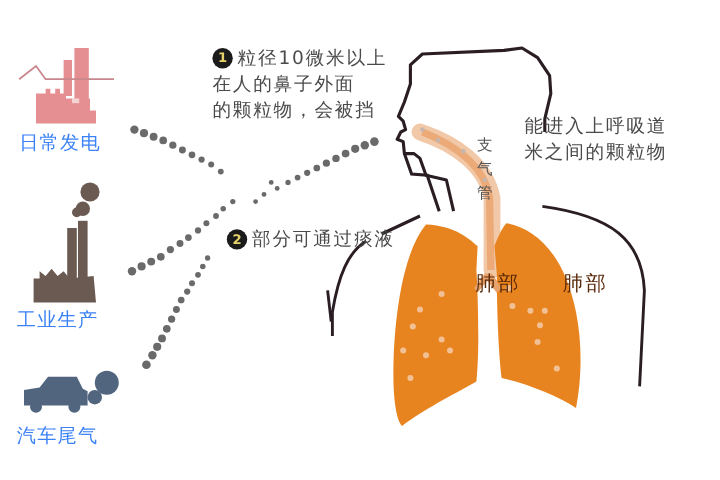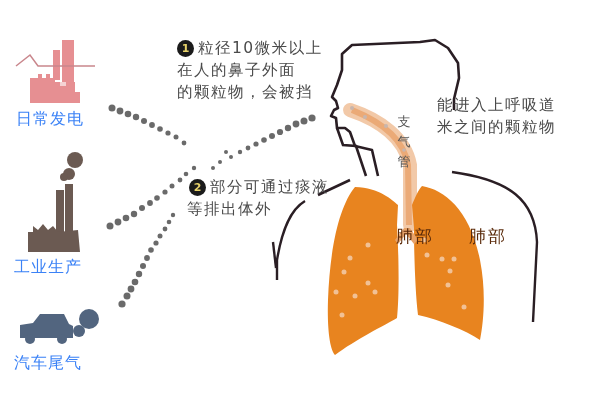--- a/index.html
+++ b/index.html
@@ -139,23 +139,22 @@
 <div class="lbl" style="left:16px;top:109px;">日常发电</div>
 <div class="lbl" style="left:14px;top:257px;text-align:right;">工业生产</div>
 <div class="lbl" style="left:14px;top:353px;">汽车尾气</div>
 
 <div class="note" style="left:164px;top:37px;margin-left:13px;">
   <div><span class="num">1</span><span>粒径10微米以上</span></div>
   <div>在人的鼻子外面</div>
   <div>的颗粒物，会被挡</div>
 </div>
 
-<div class="note" style="left:189px;top:176px;">
+<div class="note" style="left:189px;top:188px;">
   <div><span class="num">2</span><span>部分可通过痰液</span></div>
-  <div style="margin-left:-2px;">等排出体外</div>
 </div>
 
 <div class="note" style="left:437px;top:94px;">
   <div>能进入上呼吸道</div>
   <div>米之间的颗粒物</div>
 </div>
 
 <div class="vert" style="left:397px;top:112px;">
   <div>支</div>
   <div>气</div>

